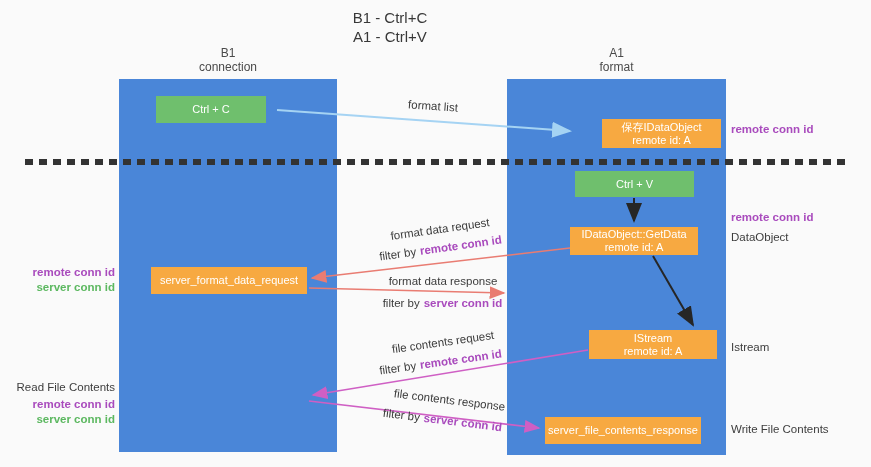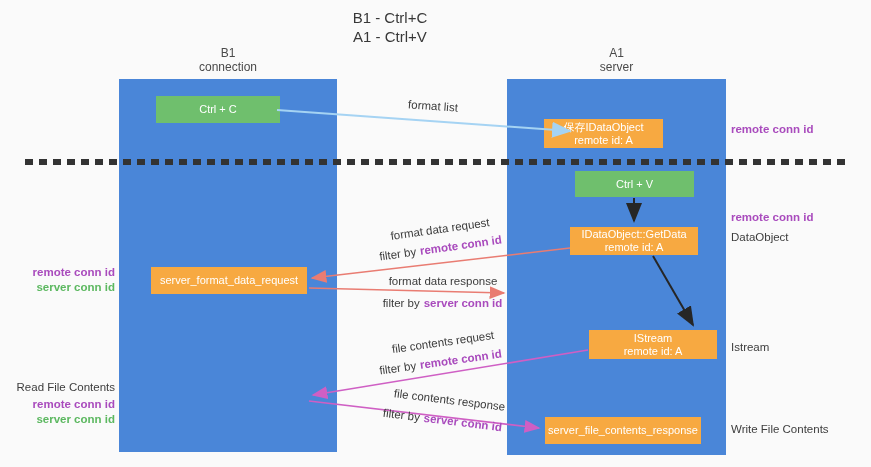--- a/index.html
+++ b/index.html
@@ -37,33 +37,33 @@
     <div>B1 - Ctrl+C</div>
     <div>A1 - Ctrl+V</div>
   </div>
 
   <div class="lane-header" style="left:119px;top:46px;width:218px;">
     <div>B1</div>
     <div>connection</div>
   </div>
   <div class="lane-header" style="left:507px;top:46px;width:219px;">
     <div>A1</div>
-    <div>server</div>
+    <div>format</div>
   </div>
 
   <div class="lane" style="left:119px;top:79px;width:218px;height:373px;"></div>
   <div class="lane" style="left:507px;top:79px;width:219px;height:376px;"></div>
 
   <div class="dashline"></div>
 
-  <div class="node green" style="left:156px;top:96px;width:124px;height:27px;">
+  <div class="node green" style="left:156px;top:96px;width:110px;height:27px;">
     <div>Ctrl + C</div>
   </div>
 
-  <div class="node orange" style="left:544px;top:119px;width:119px;height:29px;">
+  <div class="node orange" style="left:602px;top:119px;width:119px;height:29px;">
     <div>保存IDataObject</div>
     <div>remote id: A</div>
   </div>
 
   <div class="node green" style="left:575px;top:171px;width:119px;height:26px;">
     <div>Ctrl + V</div>
   </div>
 
   <div class="node orange" style="left:570px;top:227px;width:128px;height:28px;">
     <div>IDataObject::GetData</div>

